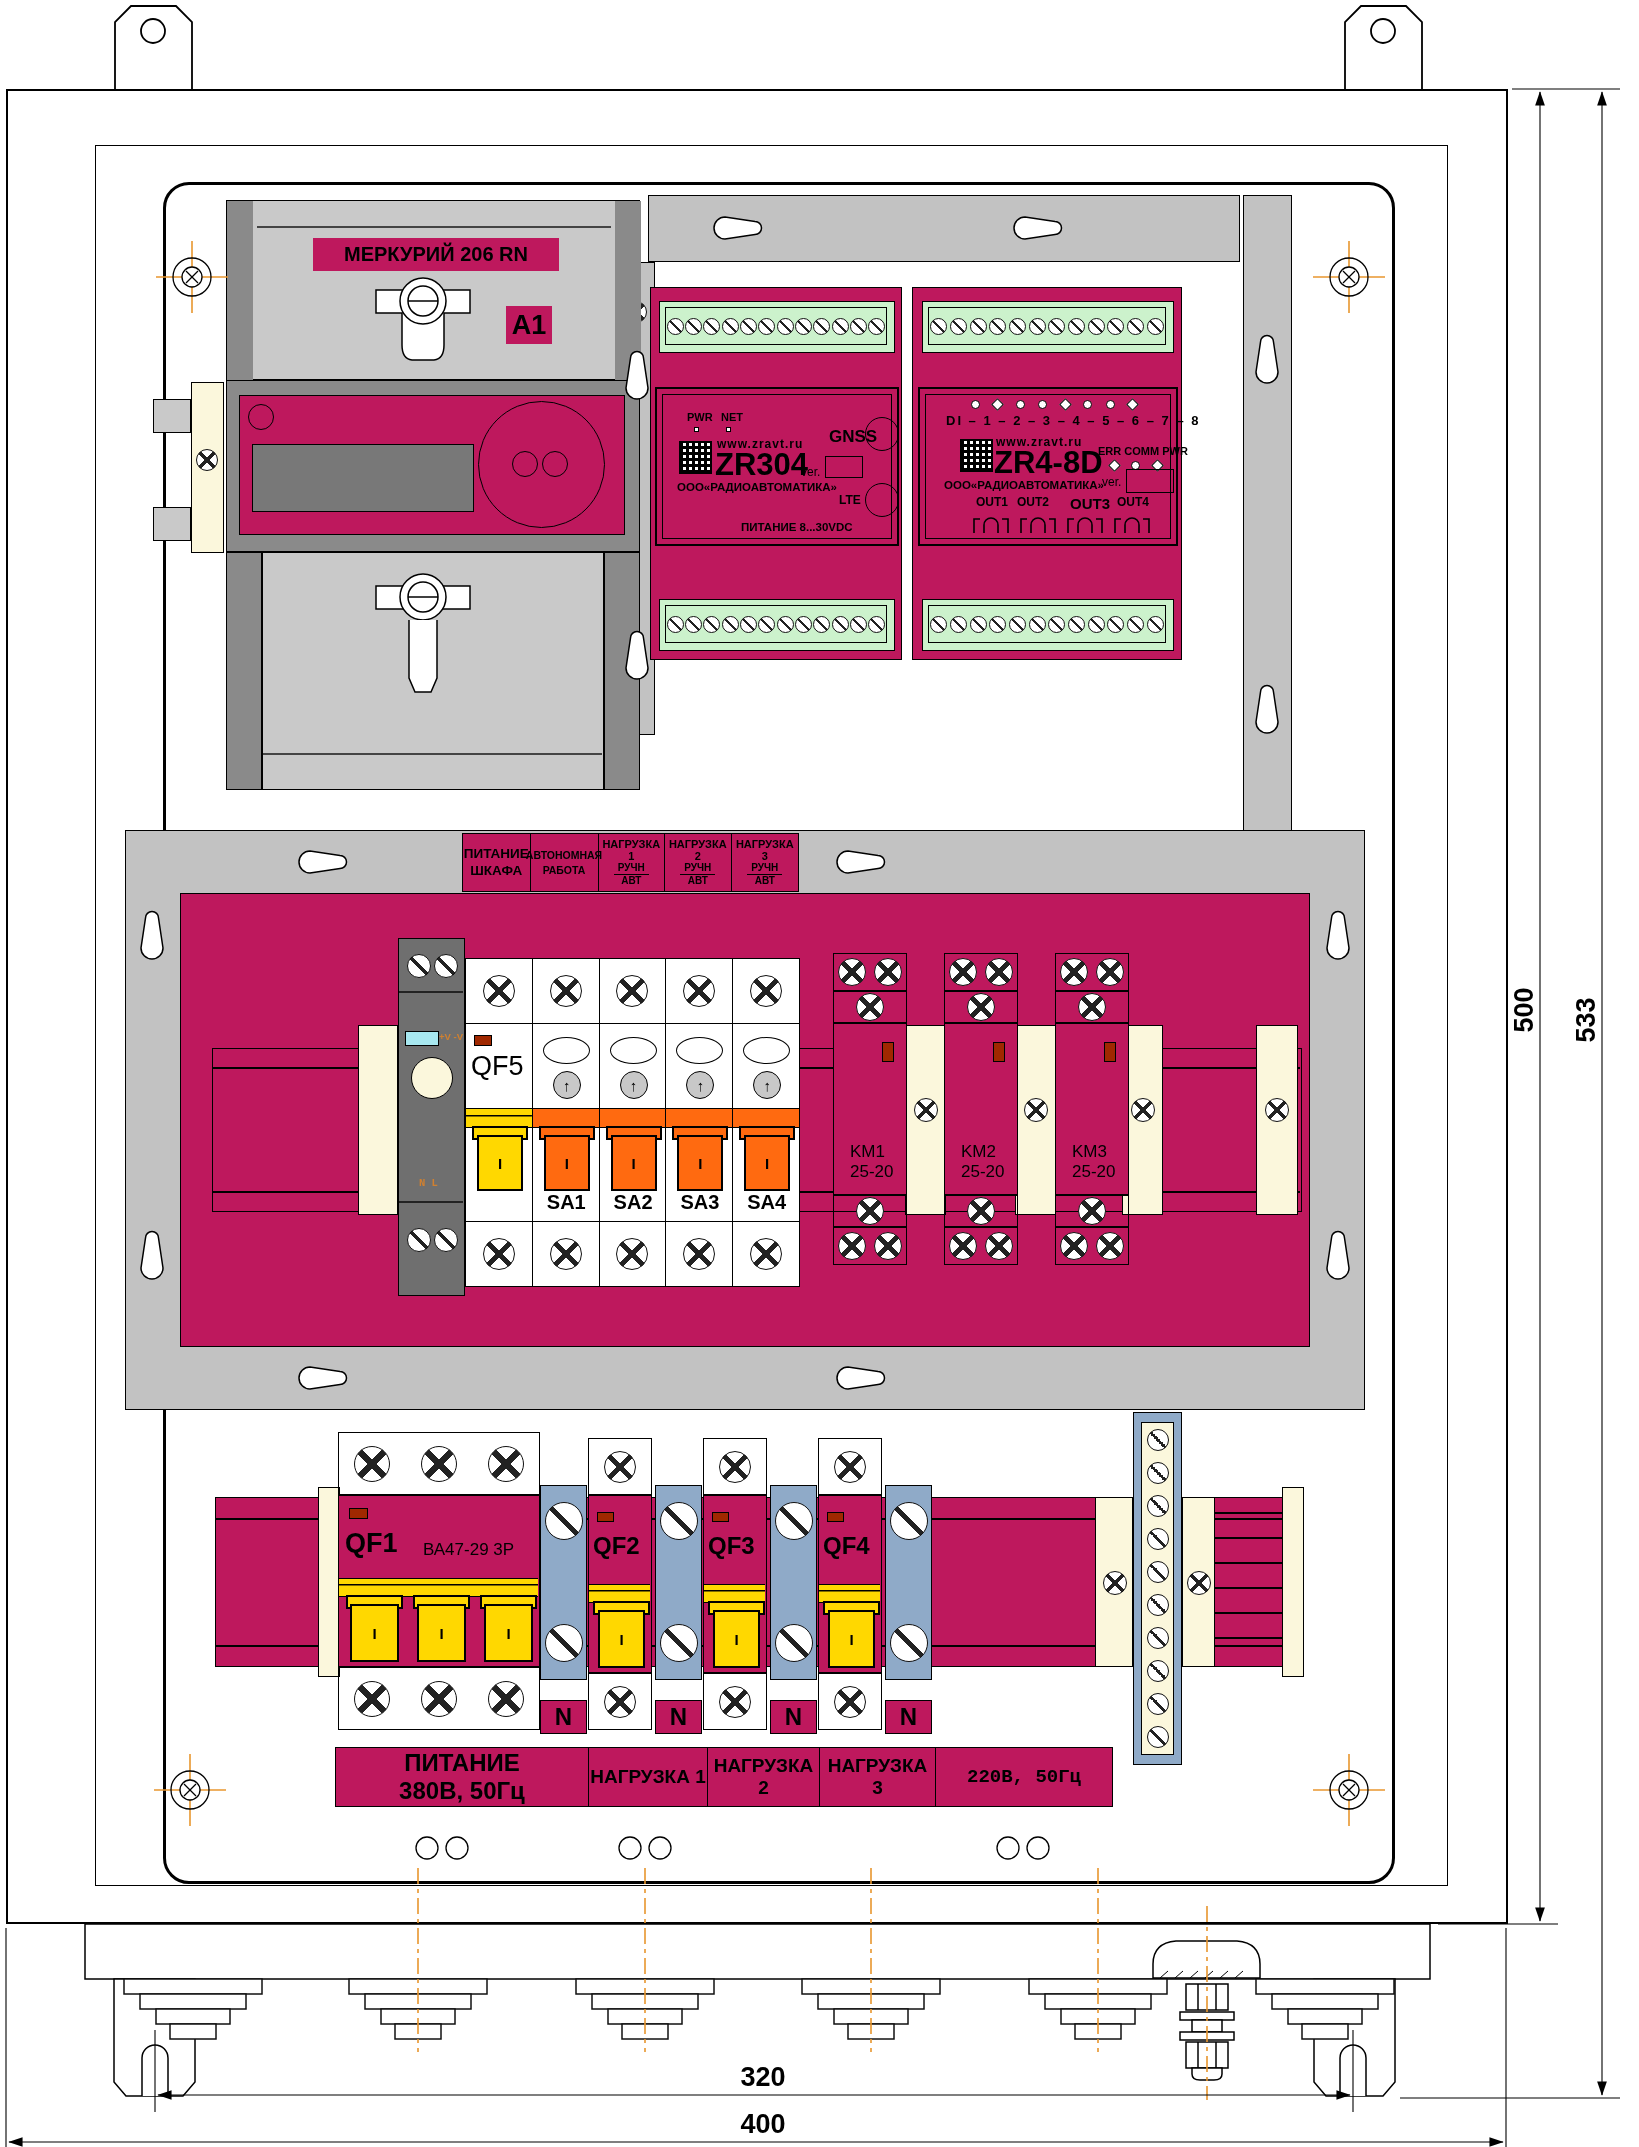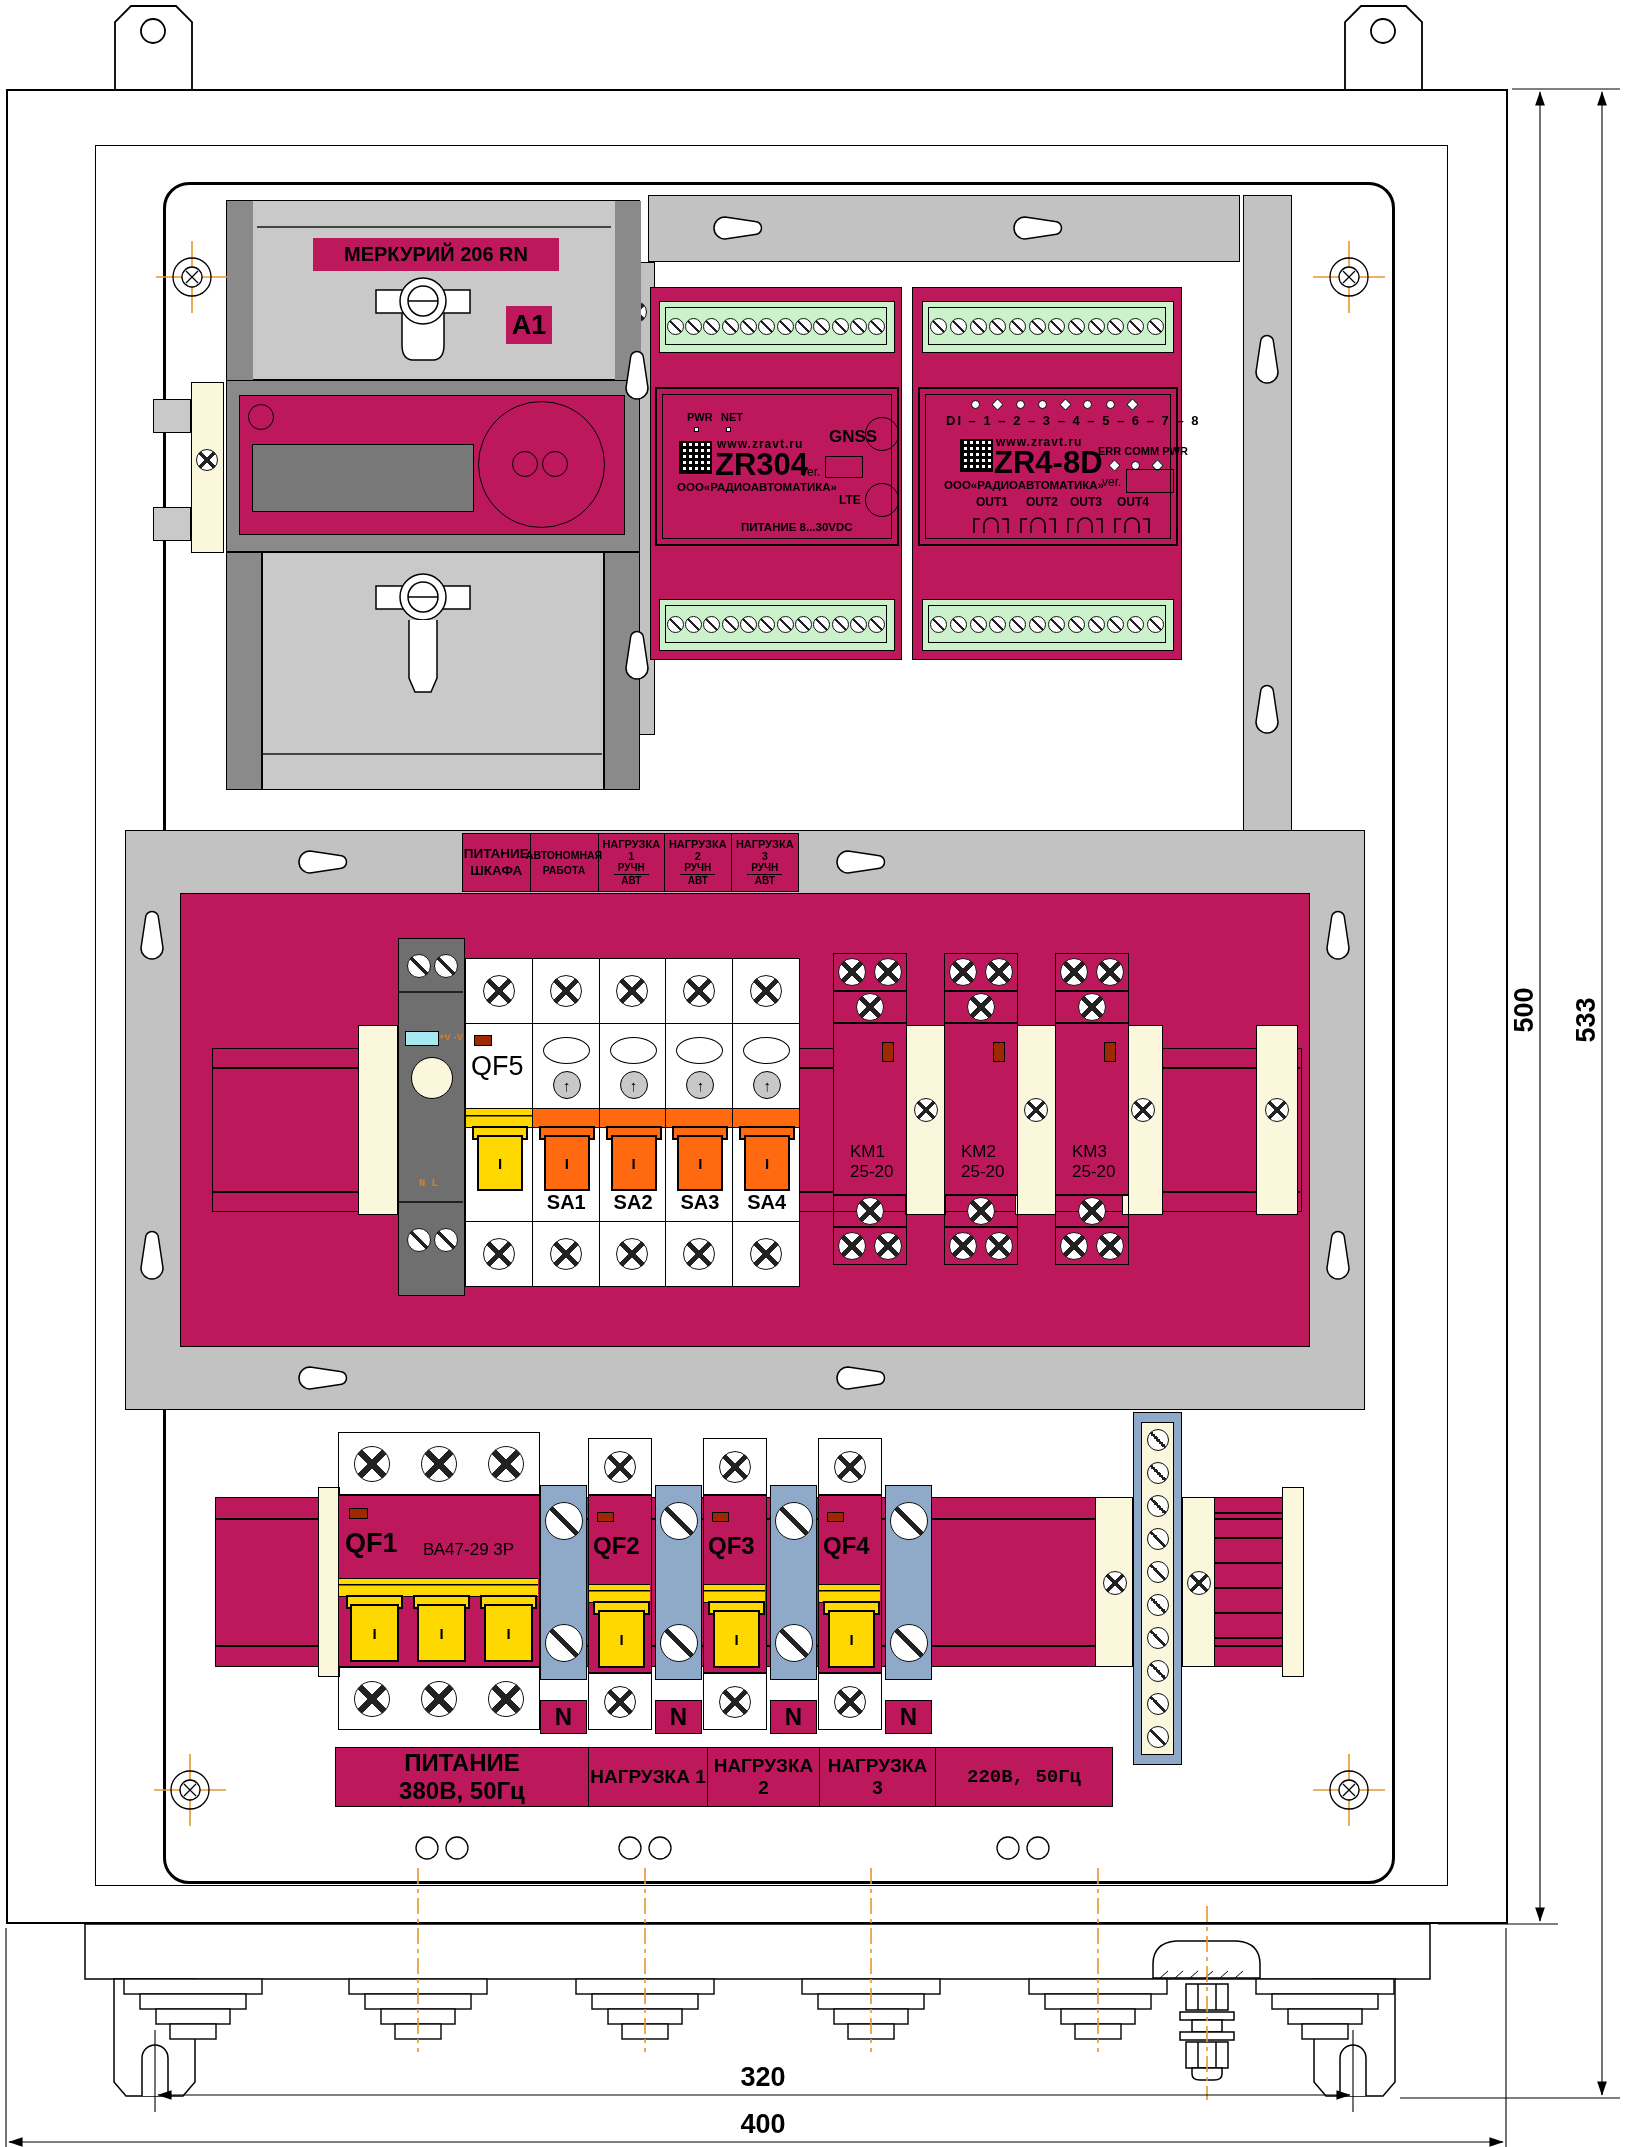--- a/index.html
+++ b/index.html
@@ -212,22 +212,22 @@
       <span class="t b" style="left:178px;top:56px;font-size:11px;">ERR  COMM  PWR</span>
       <div class="a srow" style="left:184px;top:72px;width:64px;height:8px;">
         <i class="tm d"></i>
           <i class="tm c"></i>
           <i class="tm d"></i>
       </div>
       <span class="t" style="left:182px;top:86px;font-size:12px;">ver.</span>
       <div class="a bd" style="left:206px;top:80px;width:48px;height:24px;"></div>
       <span class="t b" style="left:24px;top:90px;font-size:11.5px;">ООО«РАДИОАВТОМАТИКА»</span>
       <span class="t b" style="left:56px;top:106px;font-size:12px;">OUT1</span>
-      <span class="t b" style="left:106px;top:106px;font-size:12px;">OUT2</span>
-      <span class="t b" style="left:150px;top:106px;font-size:12px;">OUT3</span>
+      <span class="t b" style="left:97px;top:106px;font-size:12px;">OUT2</span>
+      <span class="t b" style="left:150px;top:106px;font-size:15px;">OUT3</span>
       <span class="t b" style="left:197px;top:106px;font-size:12px;">OUT4</span>
       <svg class="a" style="left:48px;top:118px;" width="200" height="30" viewBox="0 0 200 30">
         <g fill="none" stroke="#000" stroke-width="1.6">
           <path d="M6,26 V12 H12 M16,26 V18 A7,7 0 0 1 30,18 V26 M40,26 V12 H34"></path>
           <path d="M53,26 V12 H59 M63,26 V18 A7,7 0 0 1 77,18 V26 M87,26 V12 H81"></path>
           <path d="M100,26 V12 H106 M110,26 V18 A7,7 0 0 1 124,18 V26 M134,26 V12 H128"></path>
           <path d="M147,26 V12 H153 M157,26 V18 A7,7 0 0 1 171,18 V26 M181,26 V12 H175"></path>
         </g>
       </svg>
     </div>

